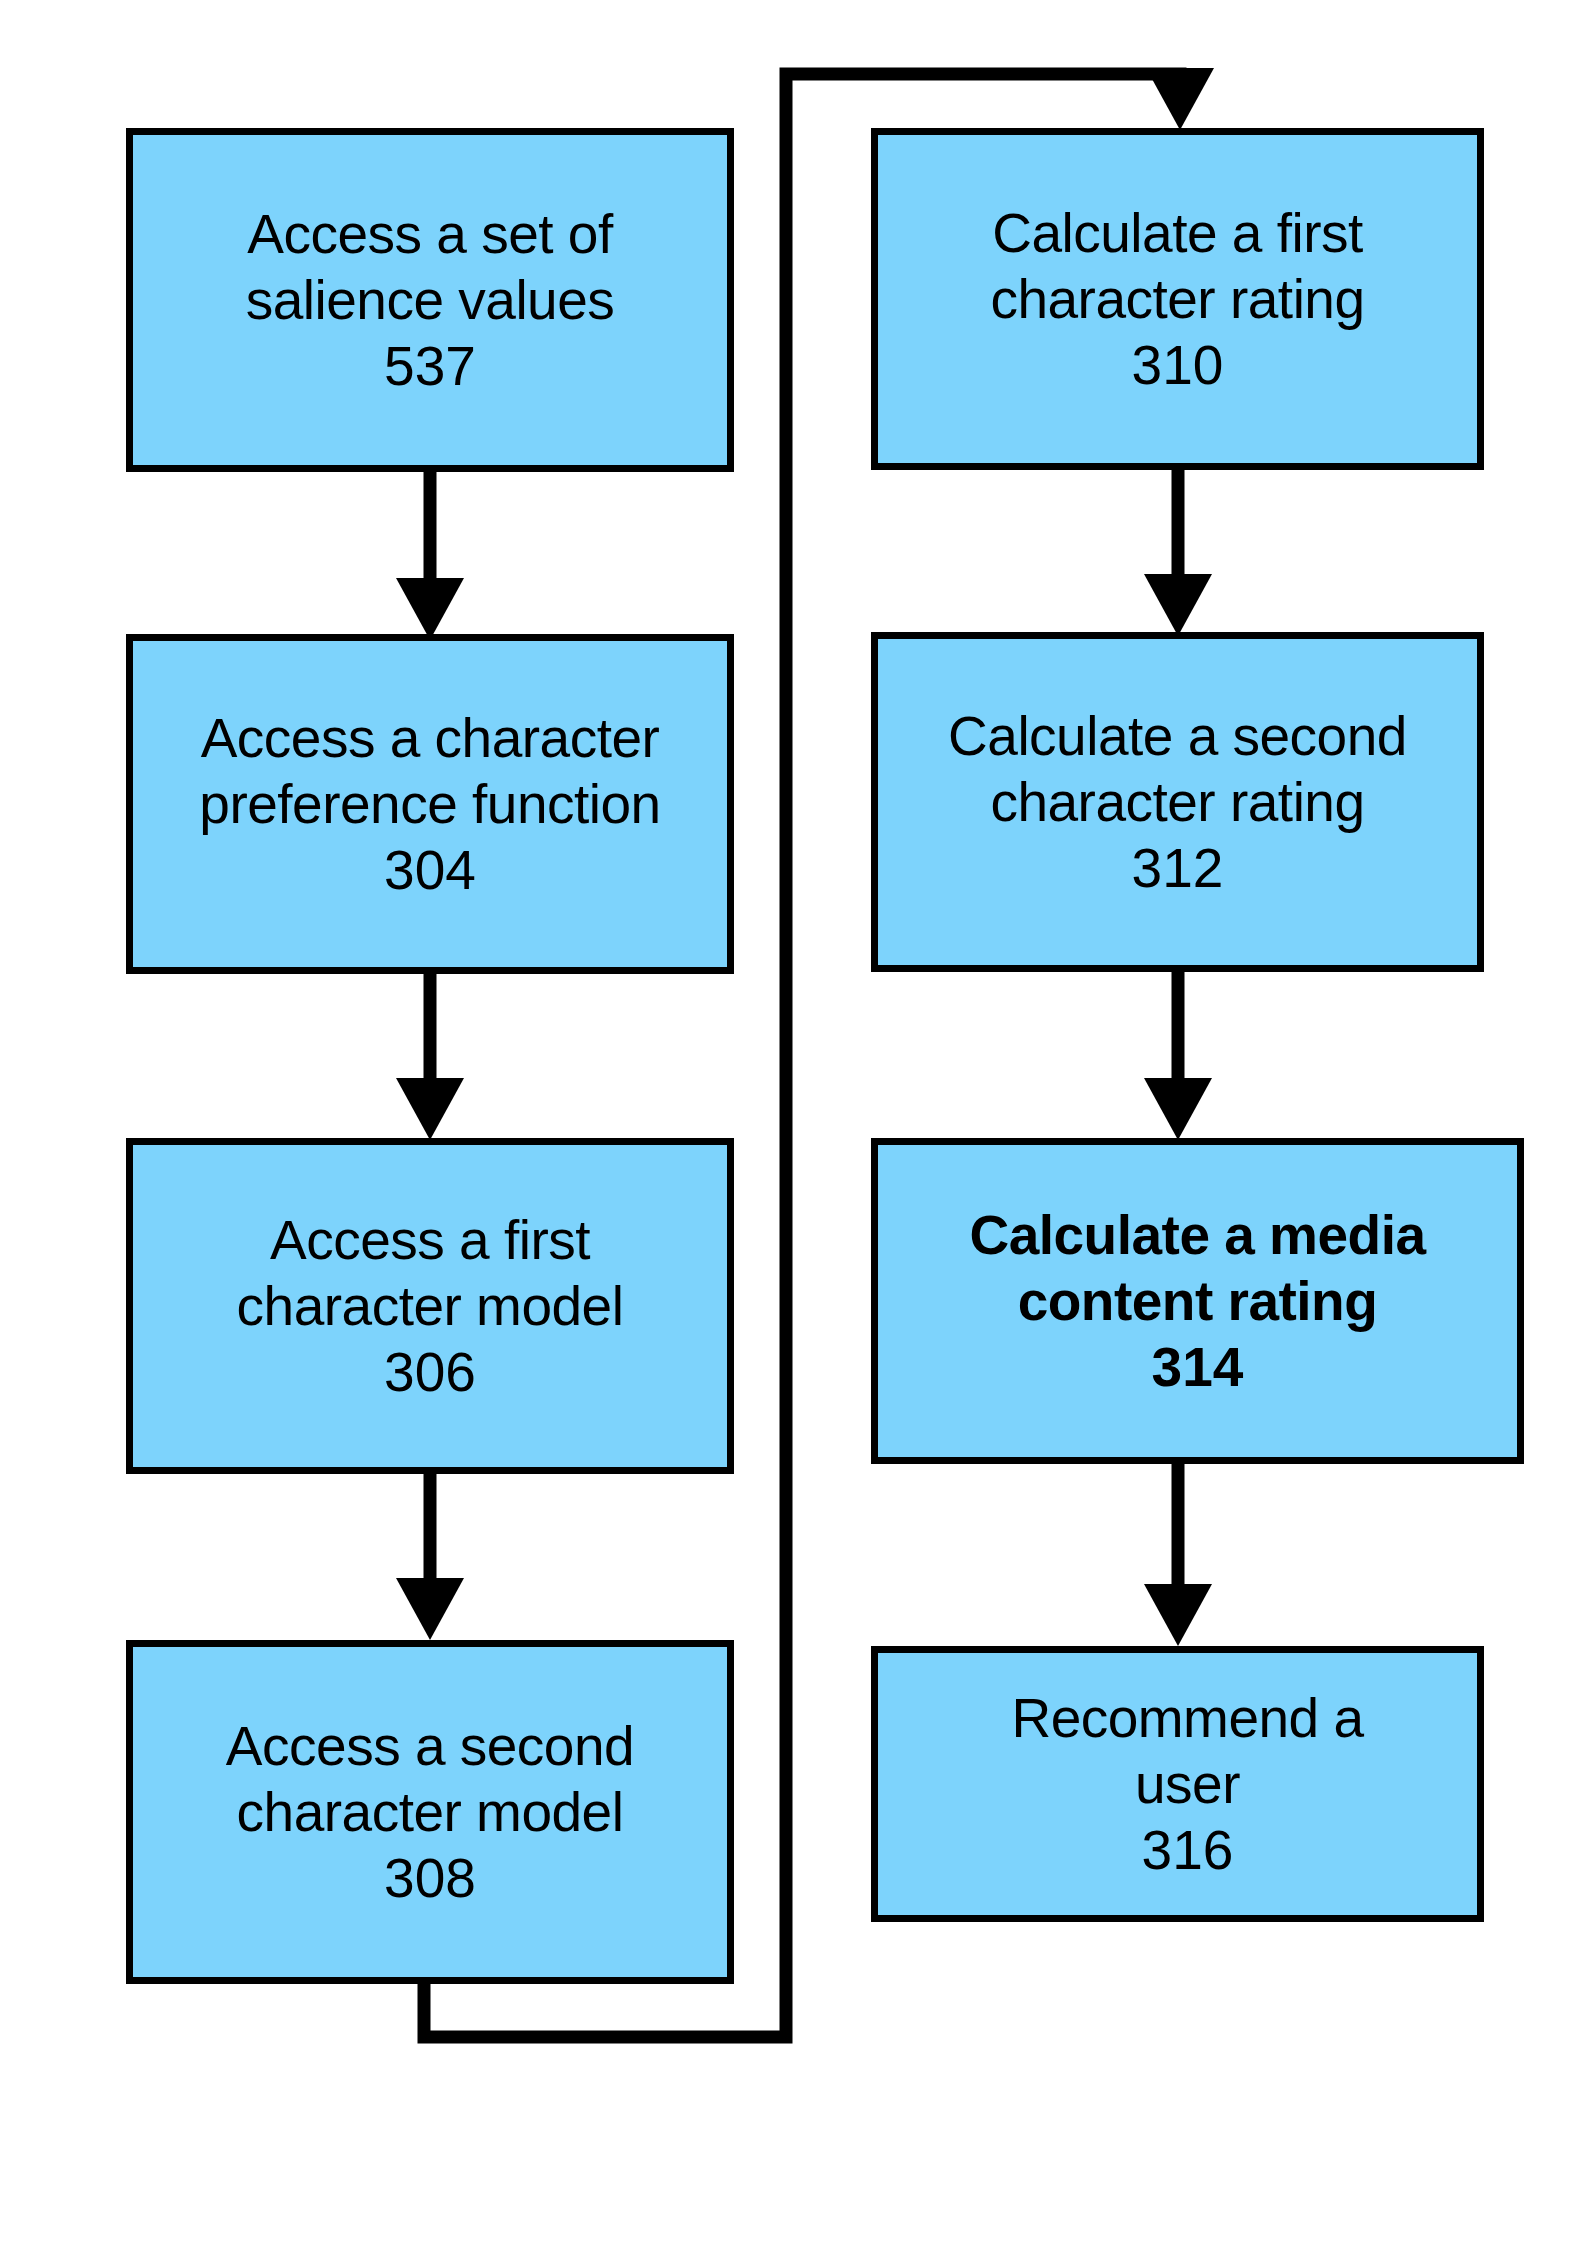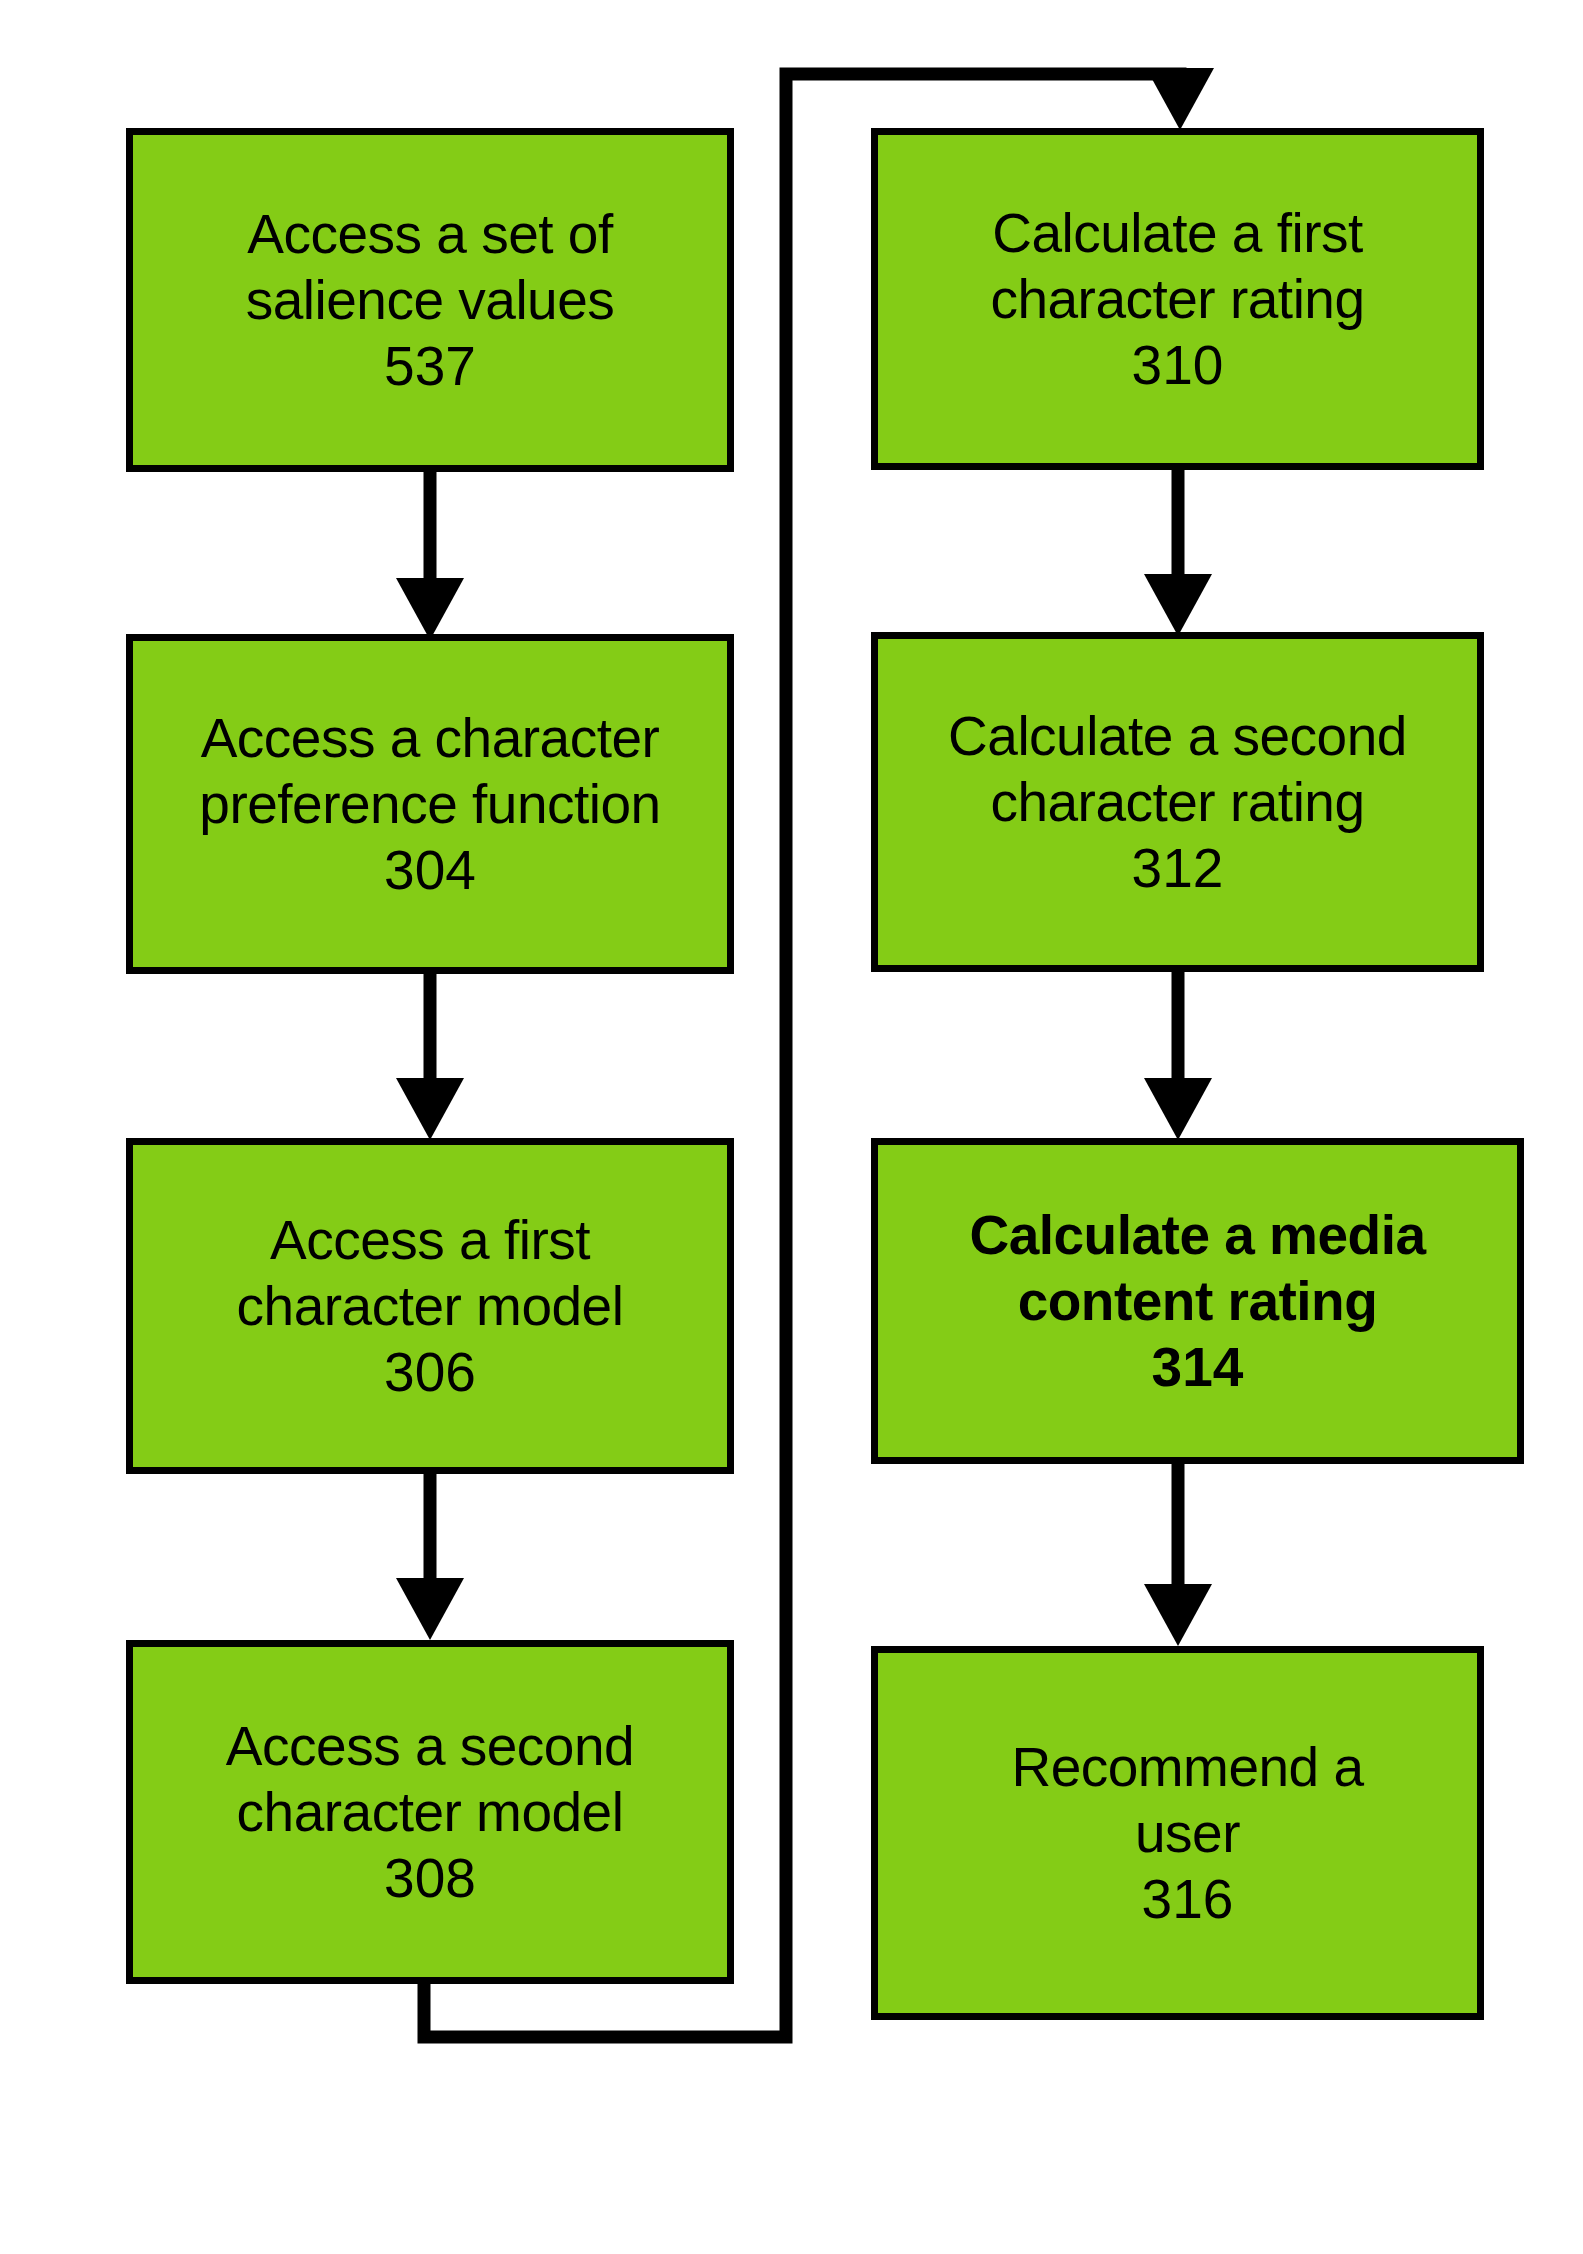--- a/index.html
+++ b/index.html
@@ -21,21 +21,21 @@
     position: absolute;
     left: 0;
     top: 0;
     width: 1583px;
     height: 2254px;
   }
   .node-box {
     position: absolute;
     box-sizing: border-box;
     border: 7px solid #000000;
-    background: #84cc16;
+    background: #7dd3fc;
     display: flex;
     flex-direction: column;
     align-items: center;
     justify-content: center;
     text-align: center;
   }
   .node-line {
     display: block;
     font-size: 55px;
     line-height: 1.20;
@@ -130,19 +130,19 @@
     <span class="node-line">character rating</span>
     <span class="node-ref">312</span>
   </div>
 
   <div class="node-box" style="left:871px; top:1138px; width:653px; height:326px;font-weight:bold;">
     <span class="node-line">Calculate a media</span>
     <span class="node-line">content rating</span>
     <span class="node-ref">314</span>
   </div>
 
-  <div class="node-box" style="left:871px; top:1646px; width:613px; height:374px;padding-left:20px;">
+  <div class="node-box" style="left:871px; top:1646px; width:613px; height:276px;padding-left:20px;">
     <span class="node-line">Recommend a</span>
     <span class="node-line">user</span>
     <span class="node-ref">316</span>
   </div>
 
 </div>
 
 </body></html>

